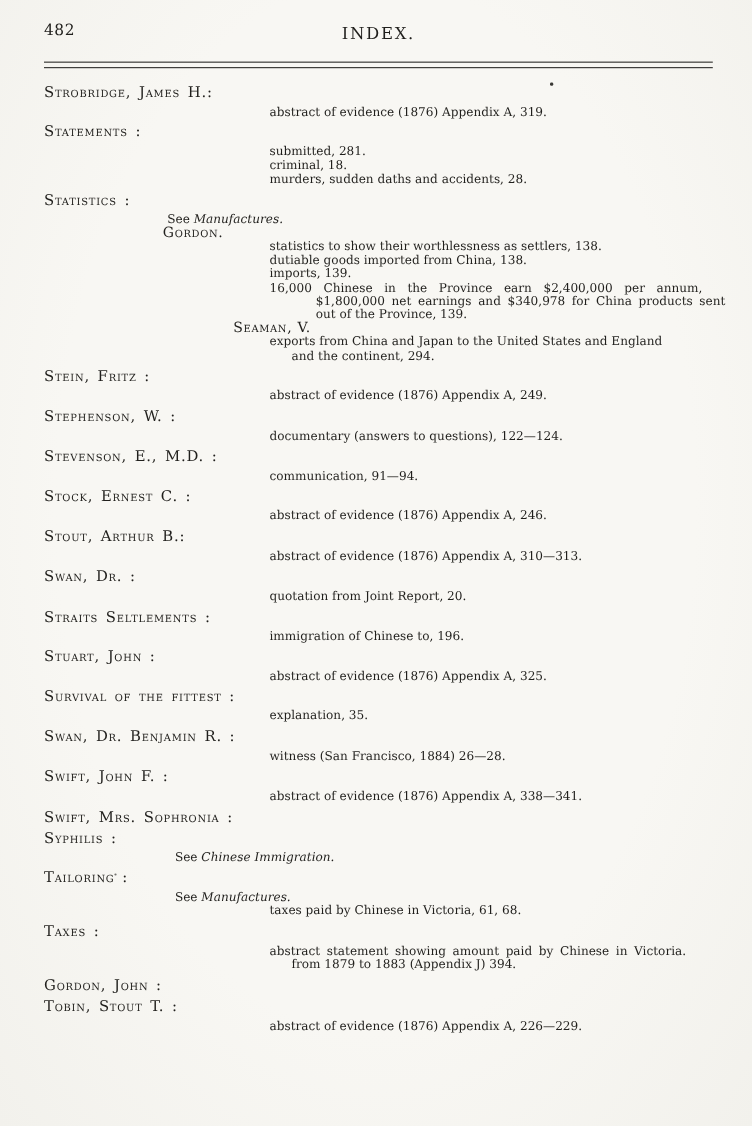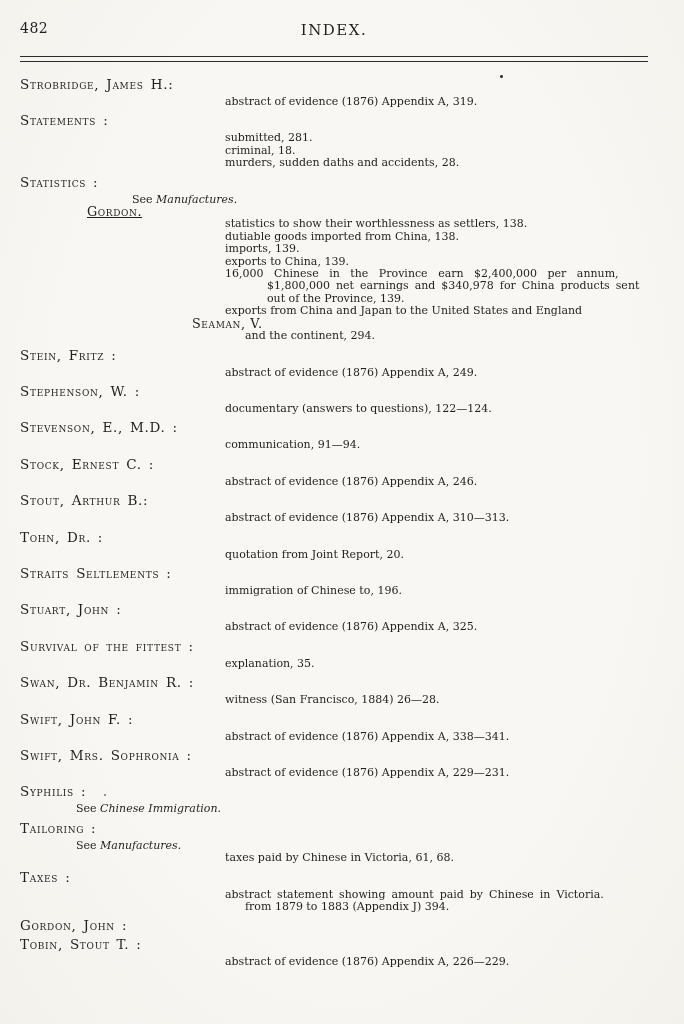--- a/index.html
+++ b/index.html
@@ -3,21 +3,21 @@
 <meta charset="utf-8">
 <style>
   html,body{margin:0;padding:0;background:#e9e8e4;}
   .page{
     position:relative;
     width:684px;height:1024px;
     box-sizing:border-box;
     background:radial-gradient(ellipse at 50% 45%, #f8f7f3 60%, #f2f1ec 100%);
     color:#201f1c;
     font-family:"DejaVu Serif","Liberation Serif",serif;
-    padding:20px 36px 0 20px;
+    padding:20px 36px 0 40px;
     overflow:hidden;
   }
   .header-row{position:relative;height:22px;}
   .page-number{
     position:absolute;left:0;top:0;
     font-size:14px;letter-spacing:0.5px;
   }
   .page-title{
     position:absolute;left:0;right:0;top:1px;
     text-align:center;
@@ -40,22 +40,22 @@
     letter-spacing:0.7px;word-spacing:2px;
     margin:5px 0 5px 0;
   }
   .line{
     font-size:11px;line-height:12.4px;
     white-space:nowrap;
   }
   .smallcaps{font-variant:small-caps;letter-spacing:0.6px;font-size:12.8px;}
   .line em{font-style:italic;}
   .indent-see1{margin-left:112px;}
-  .indent-see2{margin-left:56px;}
-  .indent-name1{margin-left:67px;text-decoration:underline;}
+  .indent-see2{margin-left:119px;}
+  .indent-name1{margin-left:108px;}
   .indent-name2{margin-left:172px;}
   .indent-detail{margin-left:205px;}
   .indent-cont{margin-left:247px;}
   .indent-cont2{margin-left:225px;}
   .wide1{word-spacing:2.5px;}
   .wide2{word-spacing:7px;}
 </style>
 </head>
 <body>
 
@@ -78,26 +78,25 @@
         <div class="line indent-detail">criminal, 18.</div>
         <div class="line indent-detail">murders, sudden daths and accidents, 28.</div>
       </div>
       <div class="entry">
         <div class="heading">Statistics :</div>
         <div class="line indent-see1"><span>See </span><em>Manufactures.</em></div>
         <div class="line indent-name1 smallcaps">Gordon.</div>
         <div class="line indent-detail">statistics to show their worthlessness as settlers, 138.</div>
         <div class="line indent-detail">dutiable goods imported from China, 138.</div>
         <div class="line indent-detail">imports, 139.</div>
-        <div class="line indent-detail">exports to China, 139.</div>
         <div class="line indent-detail wide2">16,000 Chinese in the Province earn $2,400,000 per annum,</div>
         <div class="line indent-cont wide1">$1,800,000 net earnings and $340,978 for China products sent</div>
         <div class="line indent-cont">out of the Province, 139.</div>
+        <div class="line indent-name2 smallcaps">Seaman, V.</div>
         <div class="line indent-detail">exports from China and Japan to the United States and England</div>
-        <div class="line indent-name2 smallcaps">Seaman, V.</div>
         <div class="line indent-cont2">and the continent, 294.</div>
       </div>
       <div class="entry">
         <div class="heading">Stein, Fritz :</div>
         <div class="line indent-detail">abstract of evidence (1876) Appendix A, 249.</div>
       </div>
       <div class="entry">
         <div class="heading">Stephenson, W. :</div>
         <div class="line indent-detail">documentary (answers to questions), 122—124.</div>
       </div>
@@ -107,21 +106,21 @@
       </div>
       <div class="entry">
         <div class="heading">Stock, Ernest C. :</div>
         <div class="line indent-detail">abstract of evidence (1876) Appendix A, 246.</div>
       </div>
       <div class="entry">
         <div class="heading">Stout, Arthur B.:</div>
         <div class="line indent-detail">abstract of evidence (1876) Appendix A, 310—313.</div>
       </div>
       <div class="entry">
-        <div class="heading">Tohn, Dr. :</div>
+        <div class="heading">Swan, Dr. :</div>
         <div class="line indent-detail">quotation from Joint Report, 20.</div>
       </div>
       <div class="entry">
         <div class="heading">Straits Seltlements :</div>
         <div class="line indent-detail">immigration of Chinese to, 196.</div>
       </div>
       <div class="entry">
         <div class="heading">Stuart, John :</div>
         <div class="line indent-detail">abstract of evidence (1876) Appendix A, 325.</div>
       </div>
@@ -132,21 +131,20 @@
       <div class="entry">
         <div class="heading">Swan, Dr. Benjamin R. :</div>
         <div class="line indent-detail">witness (San Francisco, 1884) 26—28.</div>
       </div>
       <div class="entry">
         <div class="heading">Swift, John F. :</div>
         <div class="line indent-detail">abstract of evidence (1876) Appendix A, 338—341.</div>
       </div>
       <div class="entry">
         <div class="heading">Swift, Mrs. Sophronia :</div>
-        <div class="line indent-detail">abstract of evidence (1876) Appendix A, 229—231.</div>
       </div>
       <div class="entry">
         <div class="heading">Syphilis :</div>
         <div class="line indent-see2"><span>See </span><em>Chinese Immigration.</em></div>
       </div>
       <div class="entry">
         <div class="heading">Tailoring :</div>
         <div class="line indent-see2"><span>See </span><em>Manufactures.</em></div>
         <div class="line indent-detail">taxes paid by Chinese in Victoria, 61, 68.</div>
       </div>

